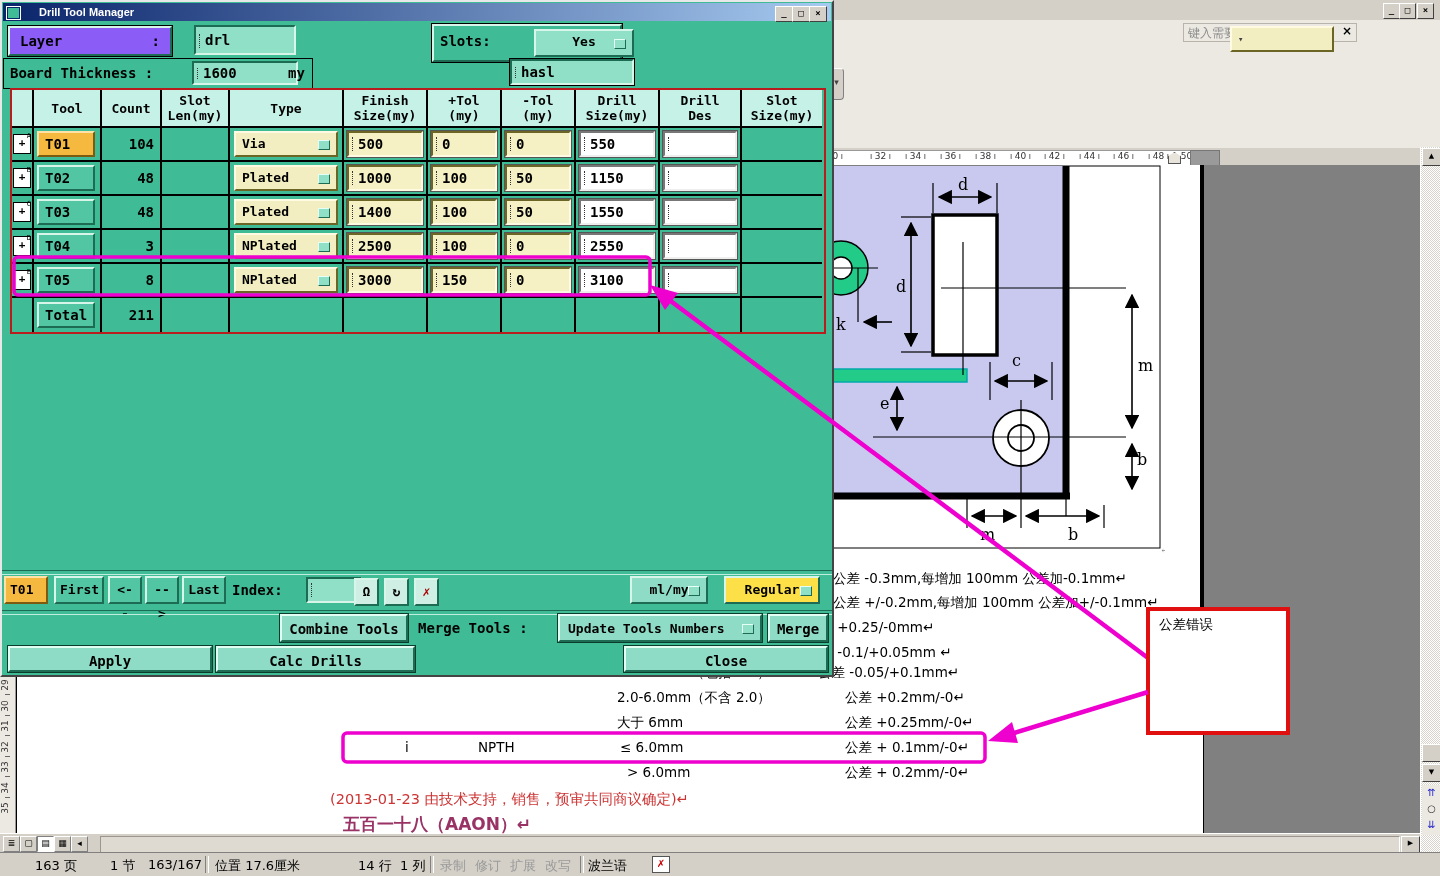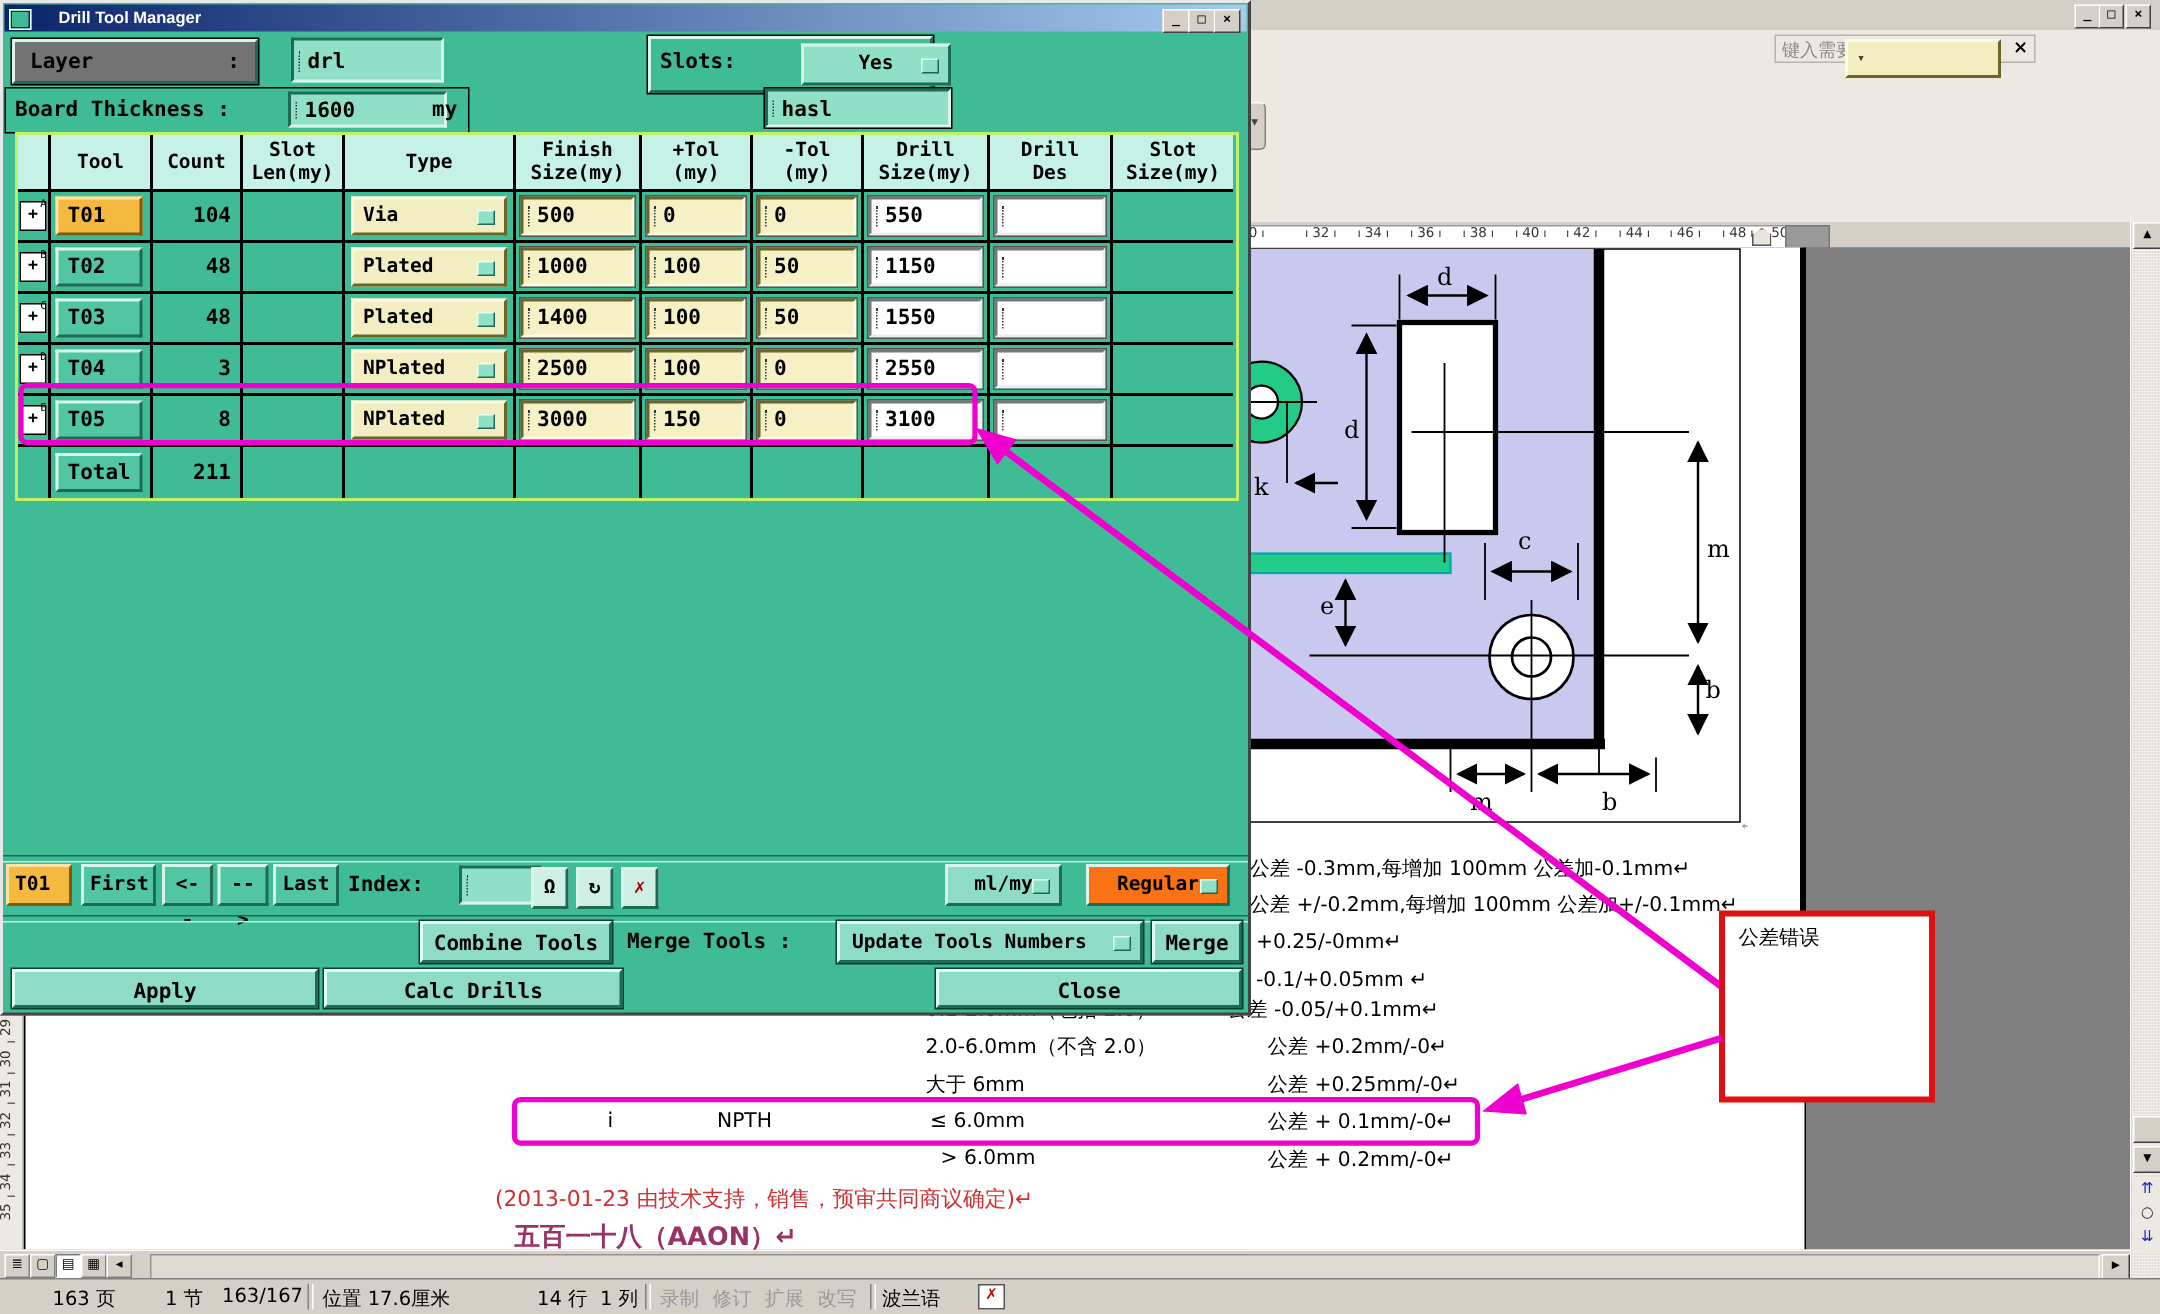--- a/index.html
+++ b/index.html
@@ -74,21 +74,21 @@
     border-color:#fff #404040 #404040 #fff;font:bold 9px "DejaVu Sans Mono",monospace;text-align:center;line-height:12px;color:#000;}
   .raised{border:2px solid;border-color:#d8f5ea #1d6b52 #1d6b52 #d8f5ea;}
   .sunken{border:2px solid;border-color:#1d6b52 #d8f5ea #d8f5ea #1d6b52;}
   .blackline{outline:1px solid #000;}
   .lbl{font:bold 14px "DejaVu Sans Mono",monospace;color:#000;}
   .grnfield{background:#8fe0c7;margin-left:16px;}
   .caret{display:inline-block;width:3px;height:14px;border-left:1px dotted #333;margin-right:2px;vertical-align:middle;}
   .ddsq{position:absolute;right:6px;top:50%;margin-top:-4px;width:10px;height:8px;background:#8fe0c7;
     border:1px solid;border-color:#e5fff5 #1d6b52 #1d6b52 #e5fff5;}
   
-  #ttable{position:absolute;left:8px;top:86px;width:812px;border:2px solid #bef264;background:#3fbc96;}
+  #ttable{position:absolute;left:8px;top:86px;width:812px;border:2px solid #b91c1c;background:#3fbc96;}
   .hrow,.trow{display:flex;}
   .cell{position:relative;border-right:2px solid #000;border-bottom:2px solid #000;box-sizing:border-box;
     display:flex;align-items:center;}
   .cell:last-child{border-right:none;}
   .hrow .cell{height:38px;background:#c6f1e7;flex-direction:column;justify-content:center;
     font:bold 13px "DejaVu Sans Mono",monospace;text-align:center;line-height:15px;}
   .trow .cell{height:34px;}
   .trow:last-child .cell{border-bottom:none;}
   .w0{width:22px;}.w1{width:68px;}.w2{width:60px;}.w3{width:68px;}.w4{width:114px;}.w5{width:84px;}
   .w6{width:74px;}.w7{width:74px;}.w8{width:84px;}.w9{width:82px;}.w10{width:80px;}
@@ -303,21 +303,21 @@
 
 <div class="abs" id="dlg">
   <div id="dlg-title">
     <div id="dlg-app-icon"></div>
     <span>Drill Tool Manager</span>
     <div class="dwb" style="right:38px">_</div>
     <div class="dwb" style="right:21px">□</div>
     <div class="dwb" style="right:4px">×</div>
   </div>
 
-  <div class="abs raised blackline" style="left:6px;top:24px;width:164px;height:30px;background:#737373;display:flex;align-items:center;justify-content:space-between;padding:0 10px;box-sizing:border-box">
+  <div class="abs raised blackline" style="left:6px;top:24px;width:164px;height:30px;background:#8b5cf6;display:flex;align-items:center;justify-content:space-between;padding:0 10px;box-sizing:border-box">
     <span class="lbl">Layer</span>
     <span class="lbl">:</span>
   </div>
   <div class="abs sunken grnfield" style="left:176px;top:23px;width:102px;height:30px;line-height:26px;padding-left:3px;box-sizing:border-box">
     <span class="caret"></span><span class="lbl">drl</span>
   </div>
   <div class="abs raised blackline" style="left:430px;top:22px;width:186px;height:34px;background:#3fbc96">
     <span class="lbl" style="position:absolute;left:6px;top:7px">Slots:</span>
     <div class="abs raised grnfield" style="left:84px;top:3px;width:96px;height:24px;text-align:center;line-height:20px">
       <span class="lbl" style="font-size:13px">Yes</span>
@@ -631,21 +631,21 @@
     <span class="caret"></span>
       <span class="lbl"></span>
   </div>
   <button class="navbtn" style="left:352px;top:576px;width:25px;background:#cfefe4">Ω</button>
   <button class="navbtn" style="left:382px;top:576px;width:25px;background:#cfefe4">↻</button>
   <button class="navbtn" style="left:412px;top:576px;width:25px;background:#cfefe4;color:#a00">✗</button>
   <div class="navbtn" style="left:628px;top:574px;width:78px;background:#8fdcc6">
     <span>ml/my</span>
     <span class="ddsq"></span>
   </div>
-  <div class="navbtn" style="left:722px;top:574px;width:96px;background:#f97316">
+  <div class="navbtn" style="left:722px;top:574px;width:96px;background:#fde047">
     <span>Regular</span>
     <span class="ddsq"></span>
   </div>
 
   <div class="groove" style="top:608px"></div>
   <button class="bigbtn" style="left:278px;top:612px;width:128px">Combine Tools</button>
   <span class="lbl" style="position:absolute;left:416px;top:618px">Merge Tools :</span>
   <div class="bigbtn" style="left:556px;top:612px;width:204px;text-align:left;padding-left:8px">
     <span style="font-size:13px;font-weight:bold">Update Tools Numbers</span>
     <span class="ddsq"></span>

